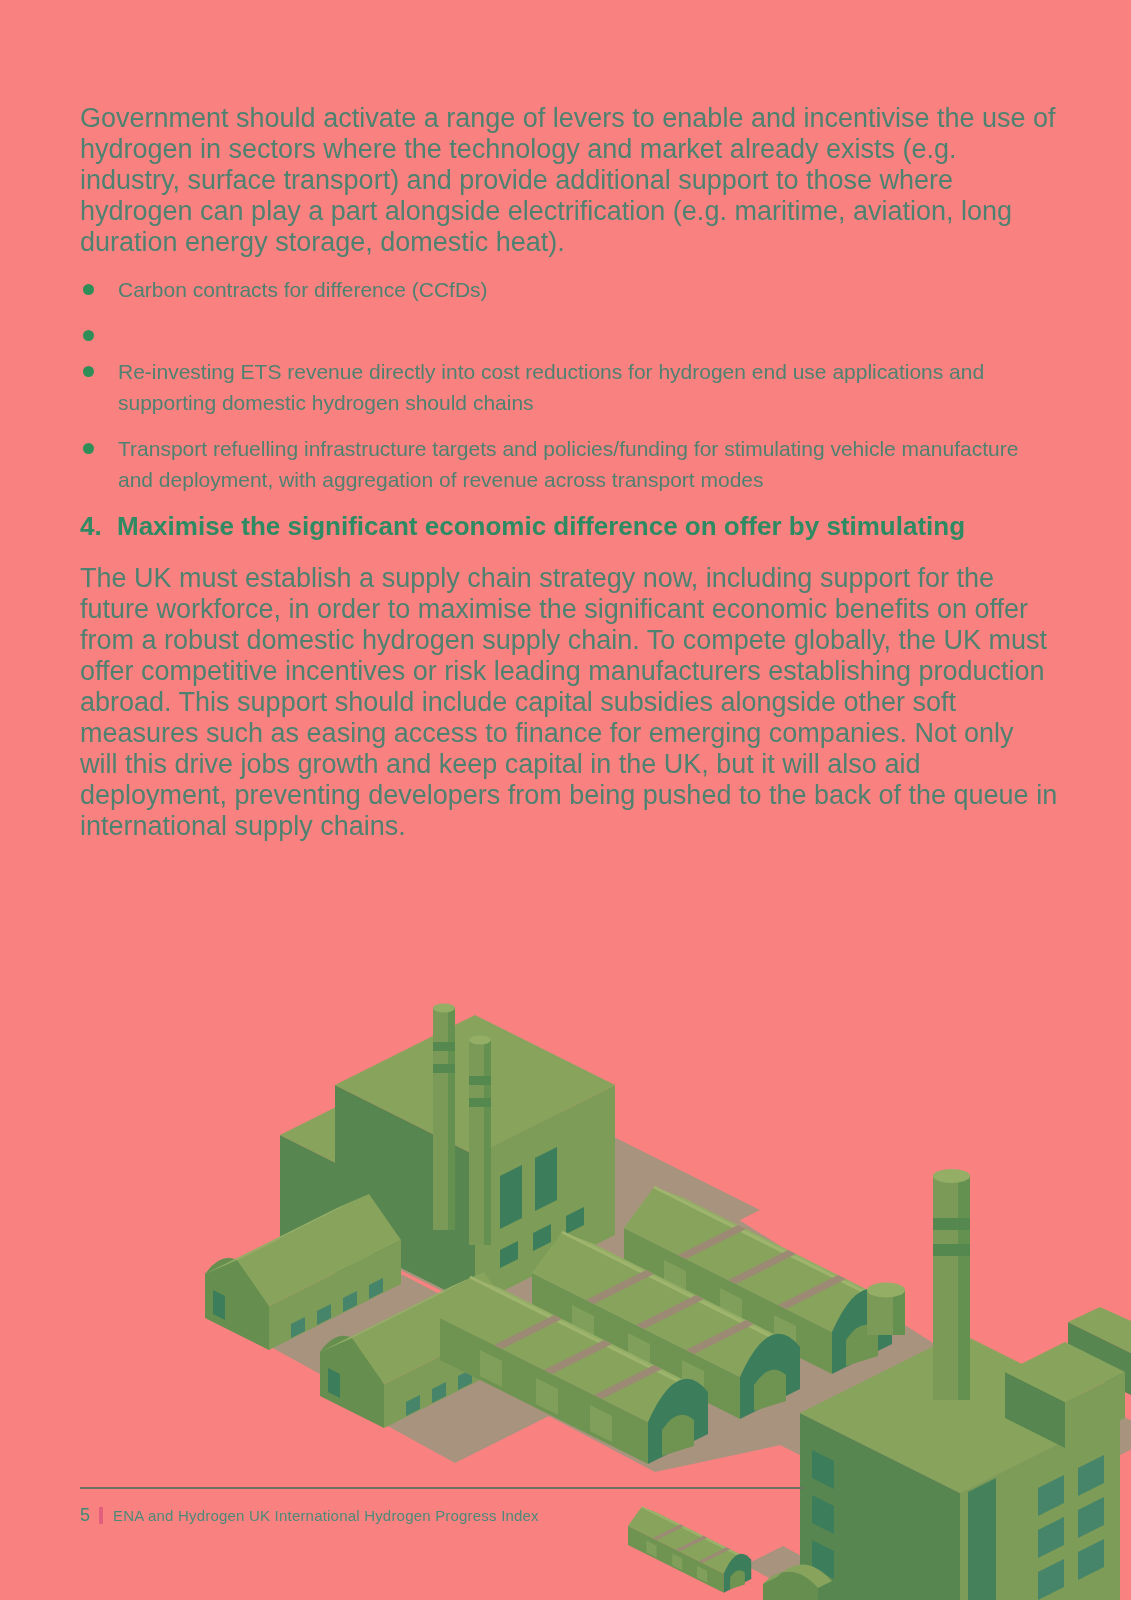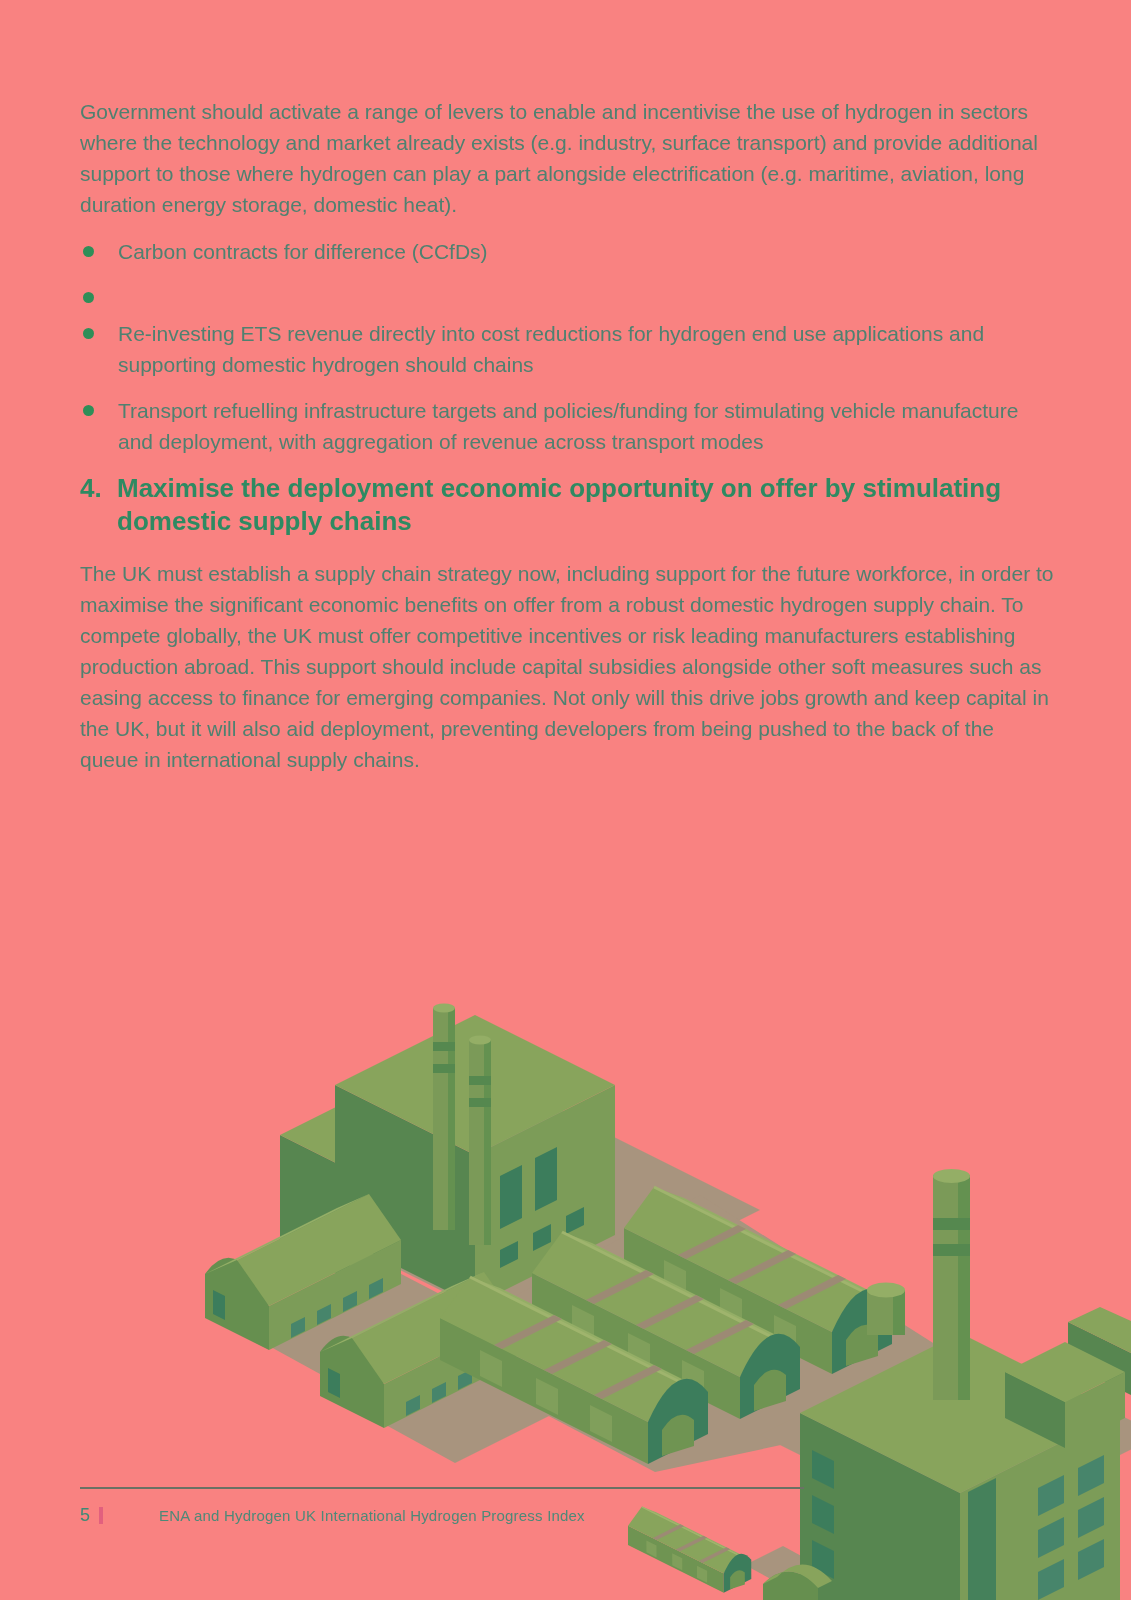--- a/index.html
+++ b/index.html
@@ -3,34 +3,34 @@
 <meta charset="utf-8">
 <style>
   html,body{margin:0;padding:0;background:#e8e8e8;}
   .page{
     position:relative;width:1131px;height:1600px;overflow:hidden;
     background:var(--page_bg,#f98281);
     font-family:"Liberation Sans",sans-serif;
     -webkit-font-smoothing:antialiased;
   }
   .content{position:absolute;top:96px;left:80px;width:978px;z-index:1;}
-  .body{margin:0 0 16px;font-size:21px;line-height:31px;color:var(--text,#4f8170);}
+  .body{margin:7px 0 16px;font-size:27px;line-height:31px;color:var(--text,#4f8170);}
   .options{list-style:none;margin:12px 0 12px;padding:0;}
   .options li{display:flex;margin:0 0 15px;}
   .dot{flex:none;width:11px;height:11px;border-radius:50%;background:var(--bullet_dot,#2f8e58);margin:10px 24px 0 3px;}
   .txt{font-size:21px;line-height:31px;color:var(--text,#4f8170);}
   .heading{display:flex;margin:10px 0 20px;font-size:26px;line-height:33px;font-weight:bold;color:var(--heading,#2e8a62);}
   .heading .num{flex:none;width:37px;}
   .ttl span{display:block;}
   .illustration{position:absolute;top:980px;left:0;z-index:2;}
   .rule{position:absolute;top:1487px;left:80px;width:724px;height:2px;background:var(--rule,#6b7164);z-index:3;}
   .footer{position:absolute;top:1505px;left:80px;display:flex;align-items:center;z-index:4;}
   .pagenum{font-size:18px;color:var(--footer_page,#3e8a75);}
   .bar{width:4px;height:17px;background:var(--footer_bar,#e2607e);margin:0 10px 0 9px;}
-  .ftext{font-size:15px;color:var(--footer_text,#4d8978);letter-spacing:0.2px;margin-left:46px;}
+  .ftext{font-size:15px;color:var(--footer_text,#4d8978);letter-spacing:0.2px;}
 </style>
 </head>
 <body>
 
 <div class="page">
 
   <main class="content">
     <p class="body">Government should activate a range of levers to enable and incentivise the use of hydrogen in sectors where the technology and market already exists (e.g. industry, surface transport) and provide additional support to those where hydrogen can play a part alongside electrification (e.g. maritime, aviation, long duration energy storage, domestic heat).</p>
 
     <ul class="options">
@@ -47,22 +47,21 @@
         </li>
       <li>
           <span class="dot"></span>
           <span class="txt">Transport refuelling infrastructure targets and policies/funding for stimulating vehicle manufacture and deployment, with aggregation of revenue across transport modes</span>
         </li>
     </ul>
 
     <h2 class="heading">
       <span class="num">4.</span>
       <span class="ttl">
-        <span>Maximise the deployment economic opportunity on offer by stimulating</span>
-        <span>domestic supply chains</span>
+        <span>Maximise the significant economic difference on offer by stimulating</span>
       </span>
     </h2>
 
     <p class="body">The UK must establish a supply chain strategy now, including support for the future workforce, in order to maximise the significant economic benefits on offer from a robust domestic hydrogen supply chain. To compete globally, the UK must offer competitive incentives or risk leading manufacturers establishing production abroad. This support should include capital subsidies alongside other soft measures such as easing access to finance for emerging companies. Not only will this drive jobs growth and keep capital in the UK, but it will also aid deployment, preventing developers from being pushed to the back of the queue in international supply chains.</p>
   </main>
 
   <svg class="illustration" viewBox="0 0 1131 620" width="1131" height="620" xmlns="http://www.w3.org/2000/svg">
     <defs>
 
       <g id="shed">

